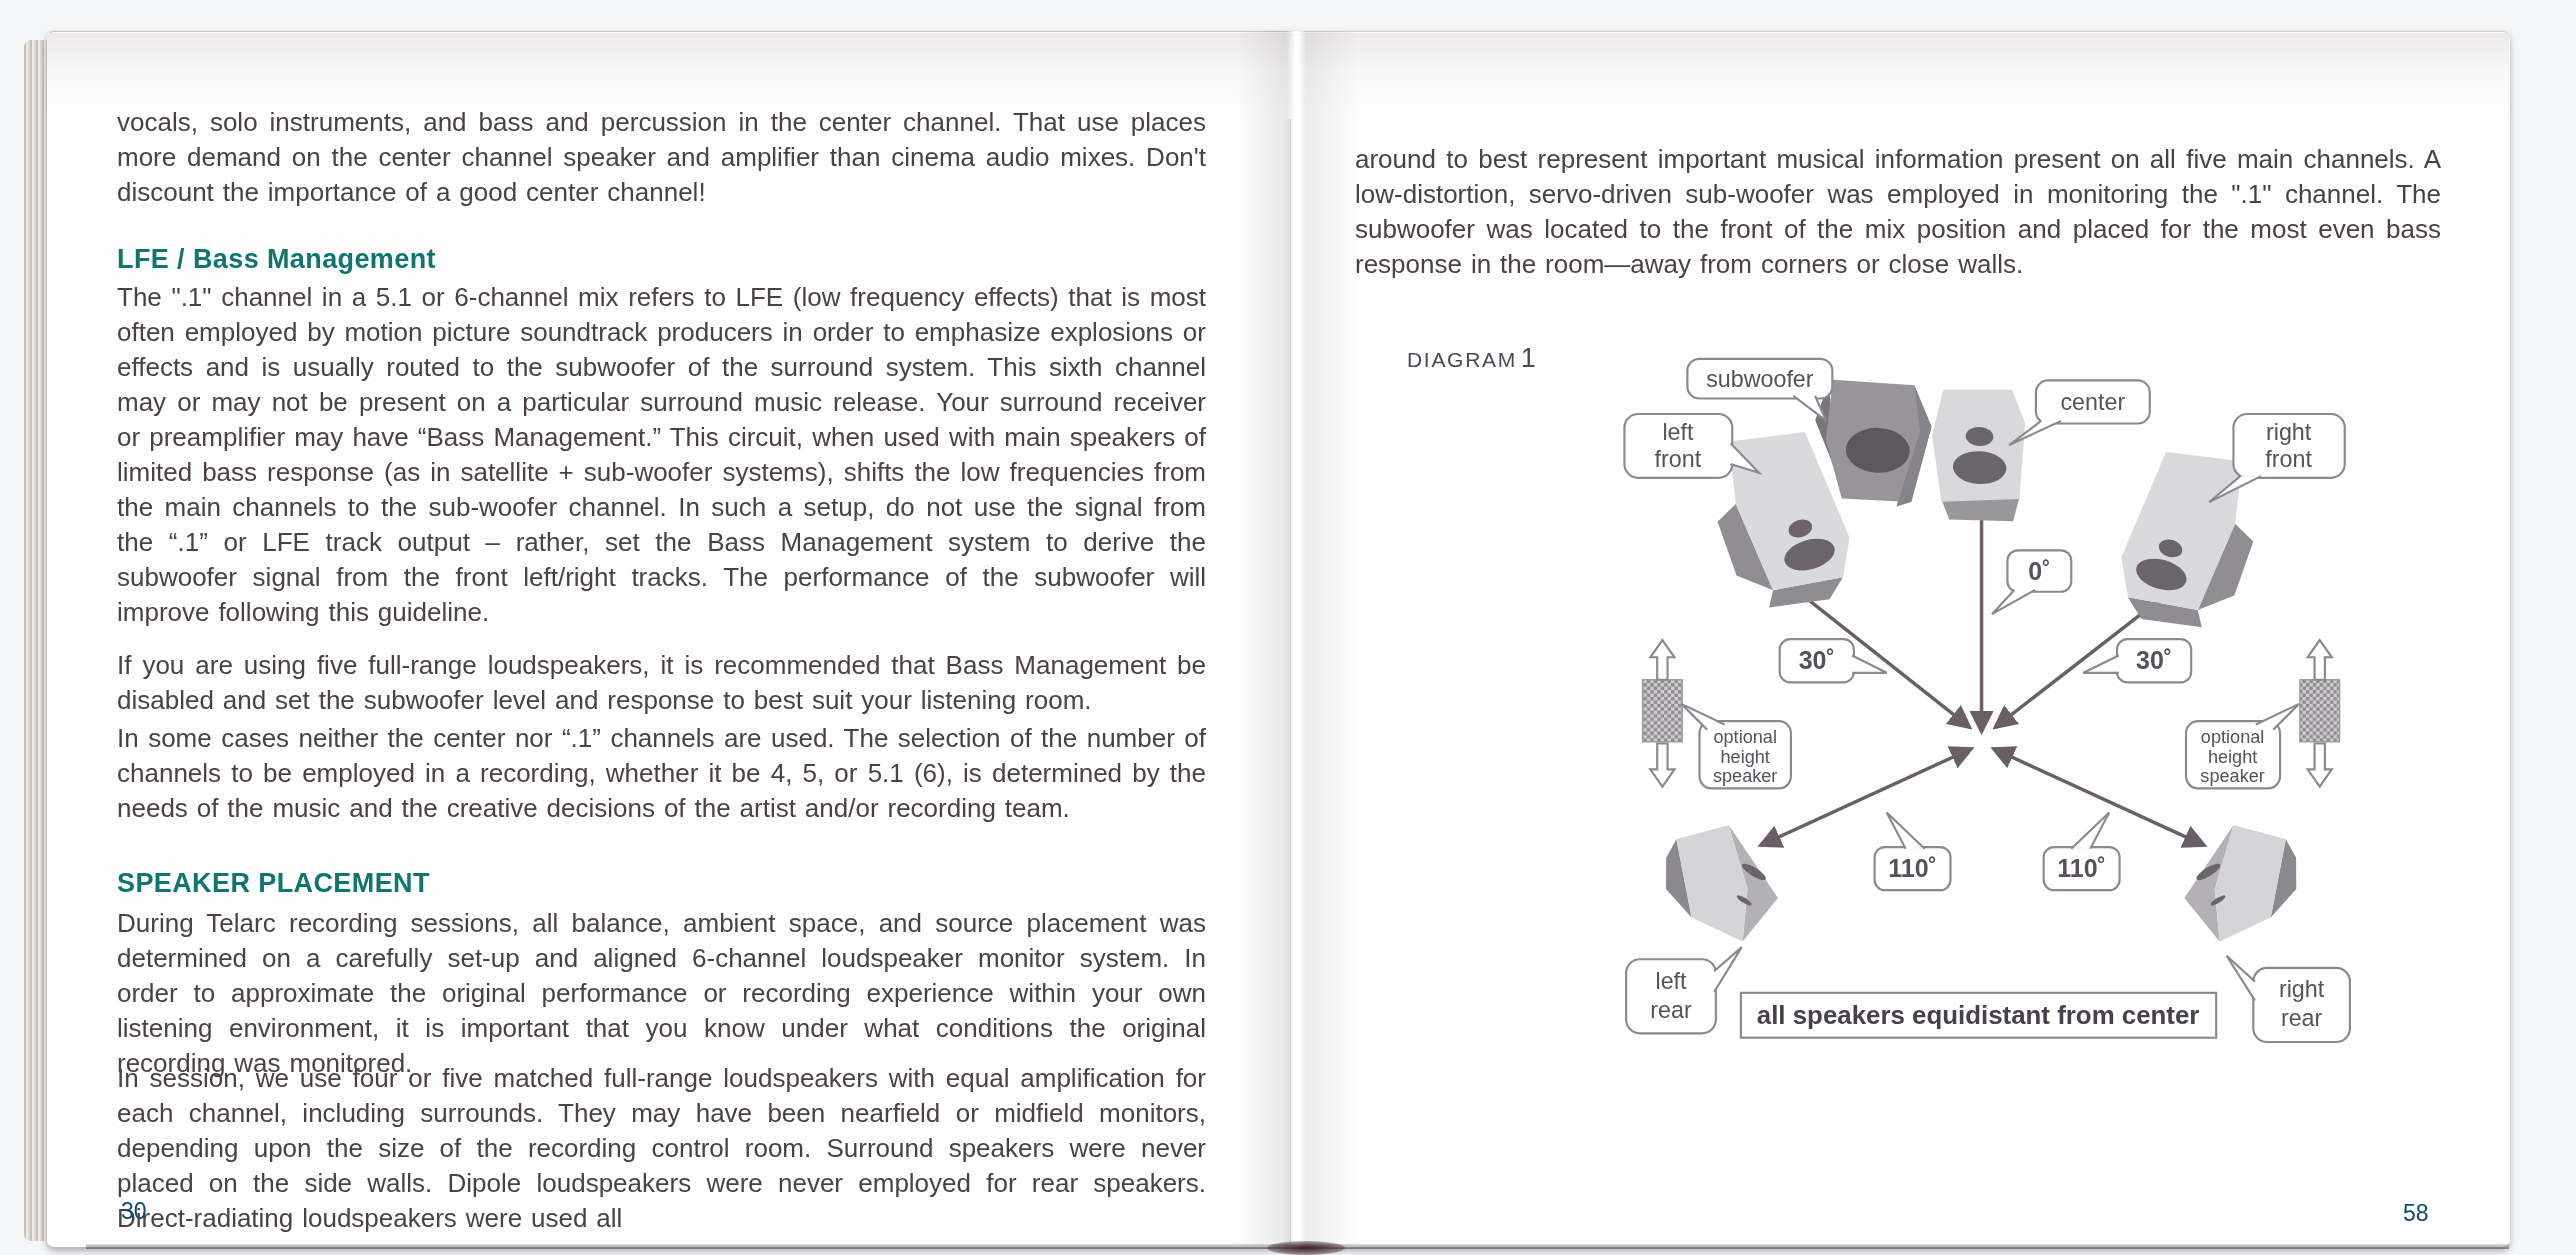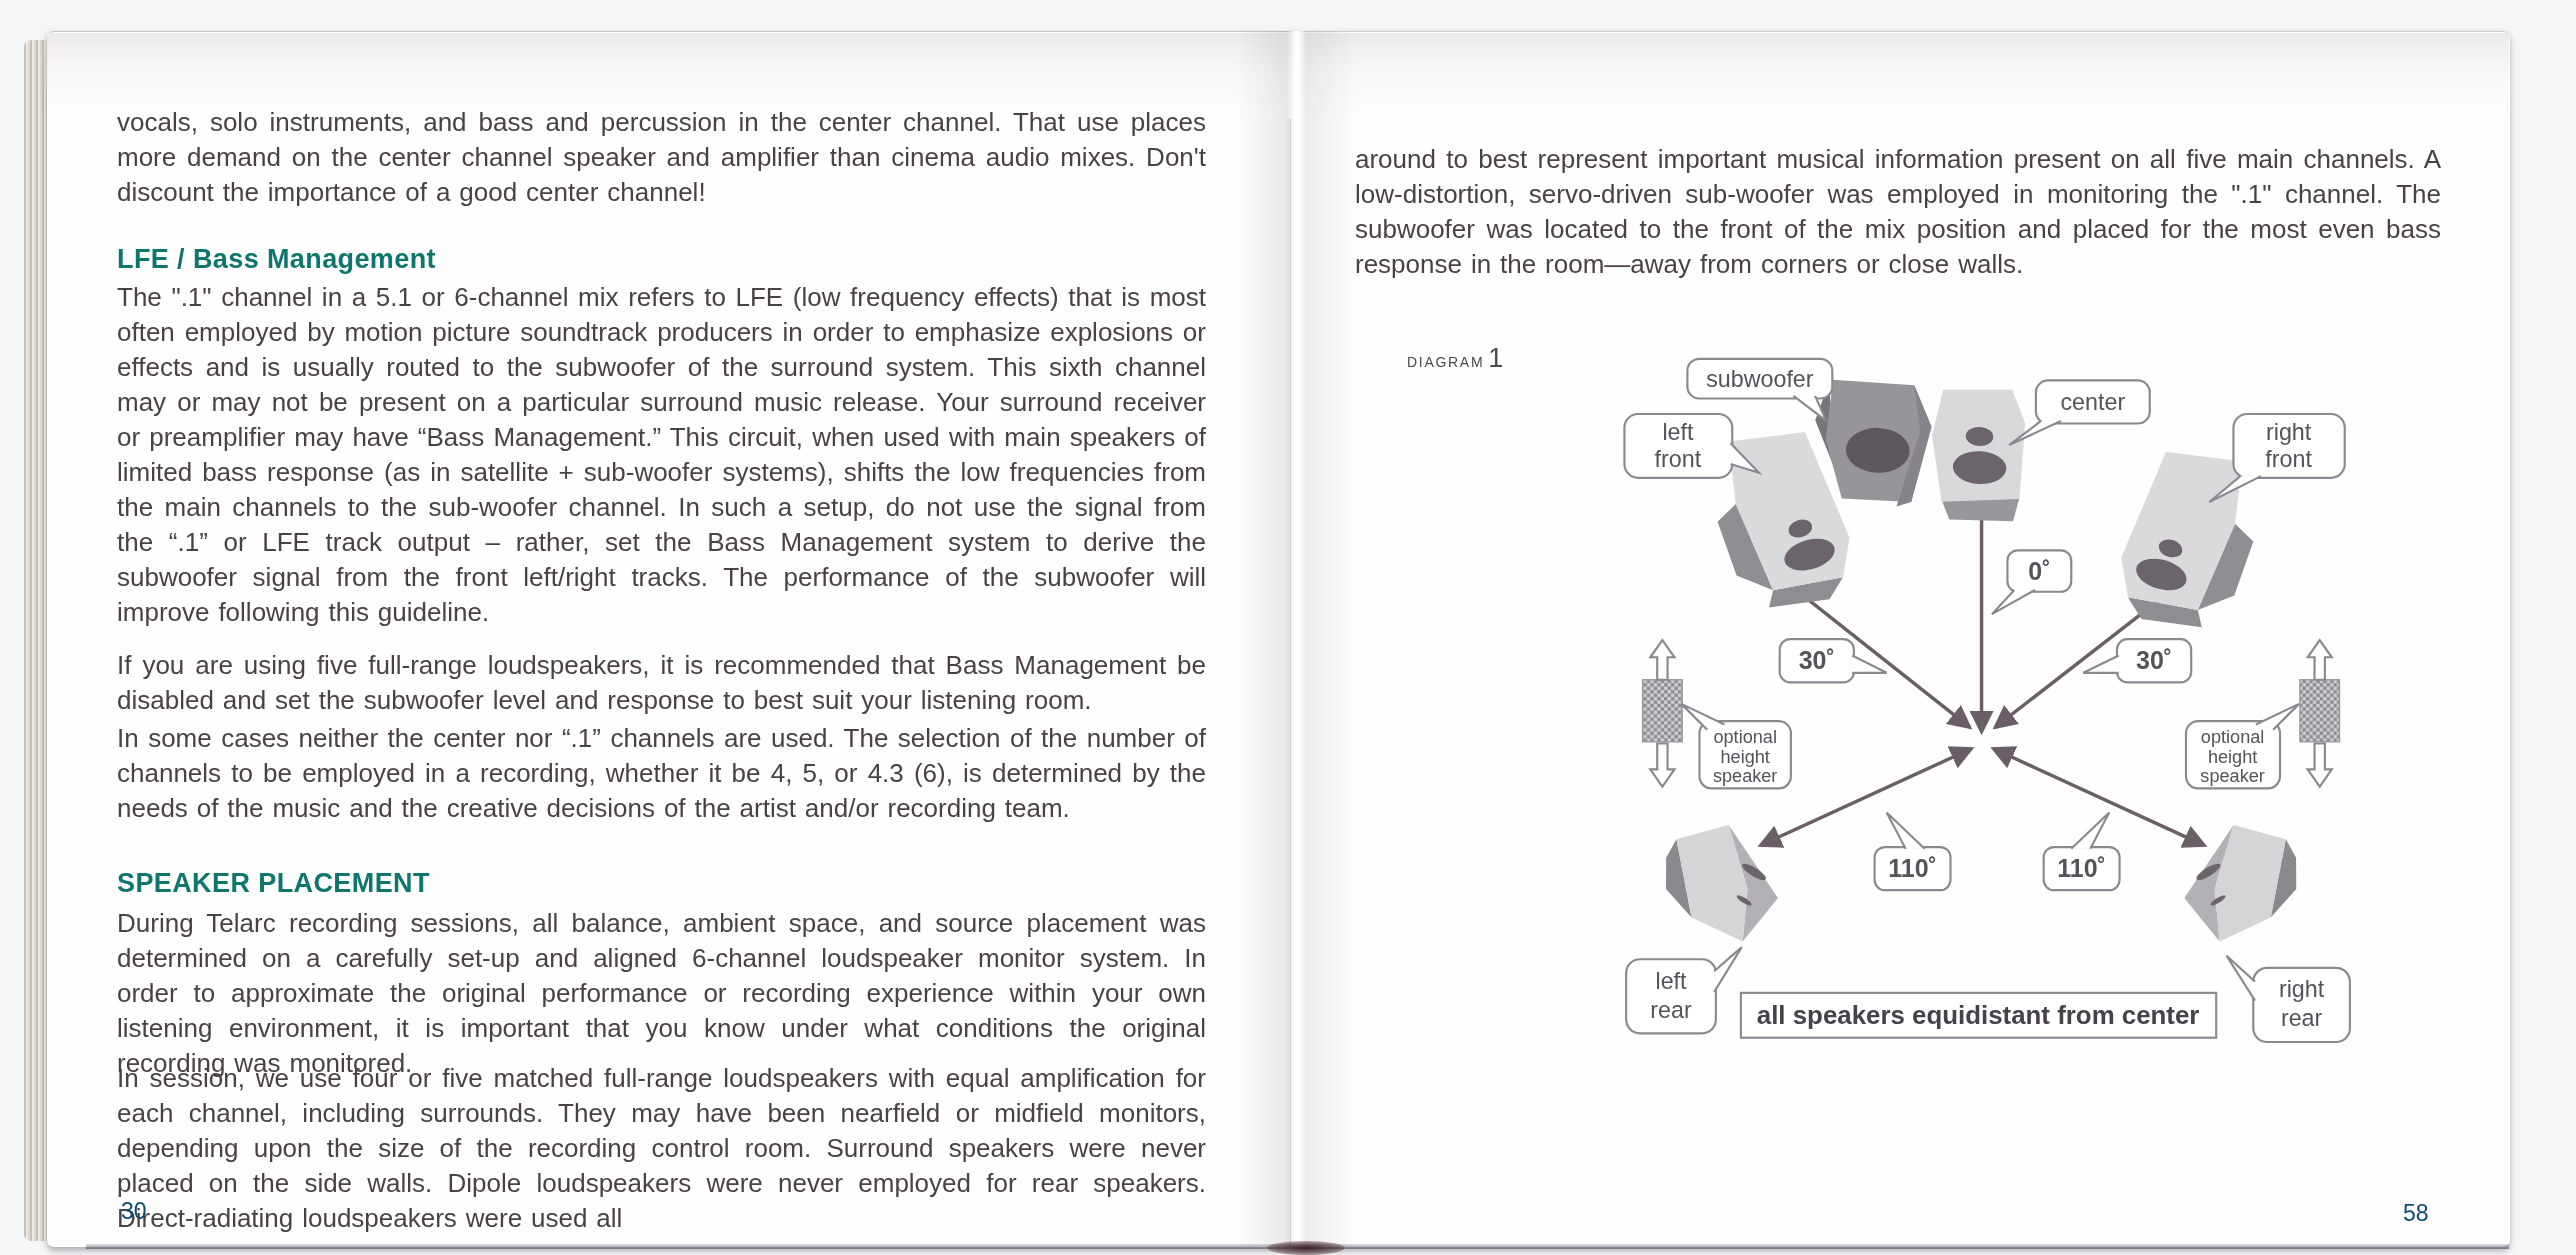--- a/index.html
+++ b/index.html
@@ -22,21 +22,21 @@
   .bottom-line{position:absolute;left:86px;top:1244px;width:2423px;height:5.2px;
     background:linear-gradient(to bottom,rgba(120,130,150,.25),rgba(60,60,75,.55));}
   
   .tb{position:absolute;font-size:26px;line-height:35px;text-align:justify;text-align-last:left;
       word-spacing:1.7px;color:#4a4147;}
   .col-l{left:117px;width:1089px;}
   .col-r{left:1355px;width:1086px;margin-top:37px;}
   .hd{position:absolute;font-size:27px;font-weight:bold;color:#0f766e;letter-spacing:0.4px;}
   .pgnum{position:absolute;font-size:23px;color:#0c4a6e;}
   .diag-title{position:absolute;left:1407px;top:343px;color:#4d4750;}
-  .diag-title .w{font-size:14px;letter-spacing:1.7px;}
+  .diag-title .w{font-size:21px;letter-spacing:1.7px;}
   .diag-title .n{font-size:27px;}
   svg.diagram{position:absolute;left:1602px;top:345px;}
   svg .bub{fill:#ffffff;stroke:#8b8890;stroke-width:2.5;}
   svg .ptr{fill:#ffffff;stroke:#8b8890;stroke-width:2.5;}
   svg .bt{fill:#57515a;font-size:27px;text-anchor:middle;font-family:"Liberation Sans","DejaVu Sans",sans-serif;}
   svg .deg{font-weight:bold;font-size:29px;}
   svg .small{font-size:21px;}
   svg .cap{fill:#474149;font-weight:bold;font-size:30px;text-anchor:middle;font-family:"Liberation Sans","DejaVu Sans",sans-serif;}
   svg .ln{stroke:#6a5f66;stroke-width:4;fill:none;}
 </style>
@@ -50,21 +50,21 @@
   <div class="page page-right"></div>
   <div class="top-curl"></div>
   <div class="spine"></div>
   <div class="bottom-line"></div>
   <div class="spine-blob"></div>
 
   <div class="tb col-l" style="top:105px">vocals, solo instruments, and bass and percussion in the center channel. That use places more demand on the center channel speaker and amplifier than cinema audio mixes. Don't discount the importance of a good center channel!</div>
   <div class="hd" style="left:117px;top:244px">LFE / Bass Management</div>
   <div class="tb col-l" style="top:280px">The ".1" channel in a 5.1 or 6-channel mix refers to LFE (low frequency effects) that is most often employed by motion picture soundtrack producers in order to emphasize explosions or effects and is usually routed to the subwoofer of the surround system. This sixth channel may or may not be present on a particular surround music release. Your surround receiver or preamplifier may have “Bass Management.” This circuit, when used with main speakers of limited bass response (as in satellite + sub-woofer systems), shifts the low frequencies from the main channels to the sub-woofer channel. In such a setup, do not use the signal from the “.1” or LFE track output – rather, set the Bass Management system to derive the subwoofer signal from the front left/right tracks. The performance of the subwoofer will improve following this guideline.</div>
   <div class="tb col-l" style="top:648px">If you are using five full-range loudspeakers, it is recommended that Bass Management be disabled and set the subwoofer level and response to best suit your listening room.</div>
-  <div class="tb col-l" style="top:721px">In some cases neither the center nor “.1” channels are used. The selection of the number of channels to be employed in a recording, whether it be 4, 5, or 4.3 (6), is determined by the needs of the music and the creative decisions of the artist and/or recording team.</div>
+  <div class="tb col-l" style="top:721px">In some cases neither the center nor “.1” channels are used. The selection of the number of channels to be employed in a recording, whether it be 4, 5, or 5.1 (6), is determined by the needs of the music and the creative decisions of the artist and/or recording team.</div>
   <div class="hd" style="left:117px;top:868px">SPEAKER PLACEMENT</div>
   <div class="tb col-l" style="top:906px">During Telarc recording sessions, all balance, ambient space, and source placement was determined on a carefully set-up and aligned 6-channel loudspeaker monitor system. In order to approximate the original performance or recording experience within your own listening environment, it is important that you know under what conditions the original recording was monitored.</div>
   <div class="tb col-l" style="top:1061px">In session, we use four or five matched full-range loudspeakers with equal amplification for each channel, including surrounds. They may have been nearfield or midfield monitors, depending upon the size of the recording control room. Surround speakers were never placed on the side walls. Dipole loudspeakers were never employed for rear speakers. Direct-radiating loudspeakers were used all</div>
   <div class="pgnum" style="left:121px;top:1198px">30</div>
 
   <div class="tb col-r" style="top:105px">around to best represent important musical information present on all five main channels. A low-distortion, servo-driven sub-woofer was employed in monitoring the ".1" channel. The subwoofer was located to the front of the mix position and placed for the most even bass response in the room—away from corners or close walls.</div>
   <div class="diag-title">
     <span class="w">DIAGRAM</span>
     <span class="n">1</span>
   </div>

